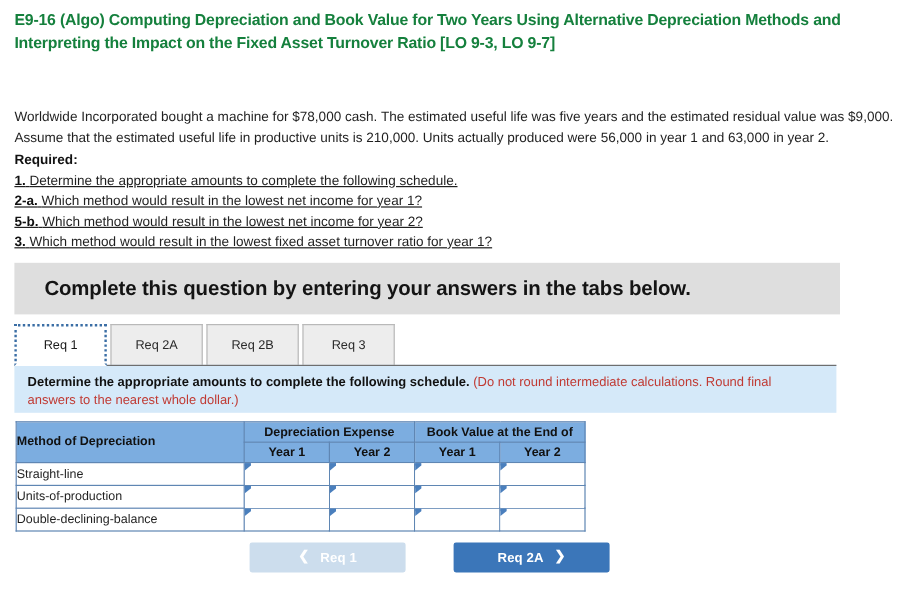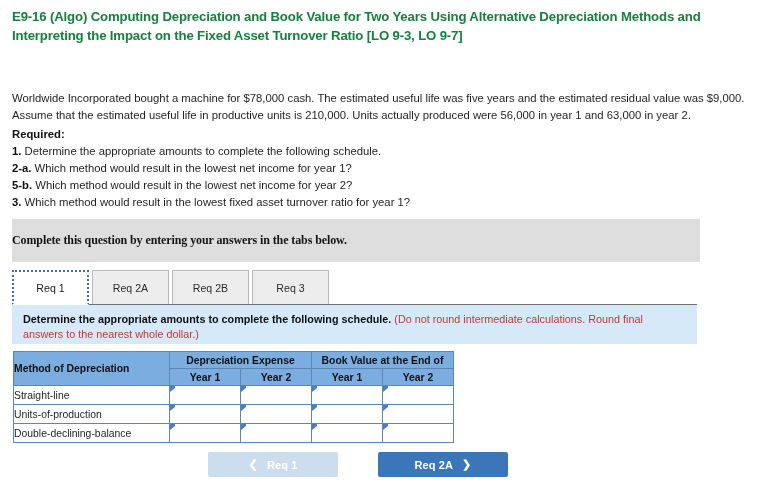--- a/index.html
+++ b/index.html
@@ -49,40 +49,40 @@
     top: 126px;
     width: 600px;
     font-size: 11.3px;
     line-height: 1.5;
     color: #1f1f1f;
   }
   .required-heading {
     font-weight: bold;
     color: #111111;
   }
-  .req-line { white-space: nowrap; }
+  .req-line { white-space: nowrap; text-decoration: underline; }
   .req-num { font-weight: bold; color: #111111; }
 
   
   .gray-banner {
     position: absolute;
     left: 12px;
     top: 219px;
     width: 688px;
     height: 43px;
     background: #dedede;
     display: flex;
     align-items: center;
   }
   .gray-banner-text {
-    font-size: 12px;
+    margin-left: 25px;
+    font-size: 17px;
     font-weight: bold;
     color: #141414;
     letter-spacing: -0.1px;
-    font-family: Liberation Serif, serif;
   }
 
   
   .tabs-row {
     position: absolute;
     left: 12px;
     top: 269px;
     height: 36px;
     display: flex;
     align-items: flex-end;
@@ -150,21 +150,21 @@
     vertical-align: middle;
     border: 1px solid #4a77ab;
   }
   .th-method {
     background: #7cade0;
     color: #111111;
     font-weight: bold;
     font-size: 10.4px;
     text-align: left;
     padding-left: 5px;
-    width: 156px;
+    width: 190px;
     vertical-align: middle;
     border: 1px solid #4a77ab;
   }
   .col-year { width: 71px; }
   .row-label {
     background: #ffffff;
     color: #1f1f1f;
     font-size: 10.4px;
     text-align: left;
     padding-left: 5px;

